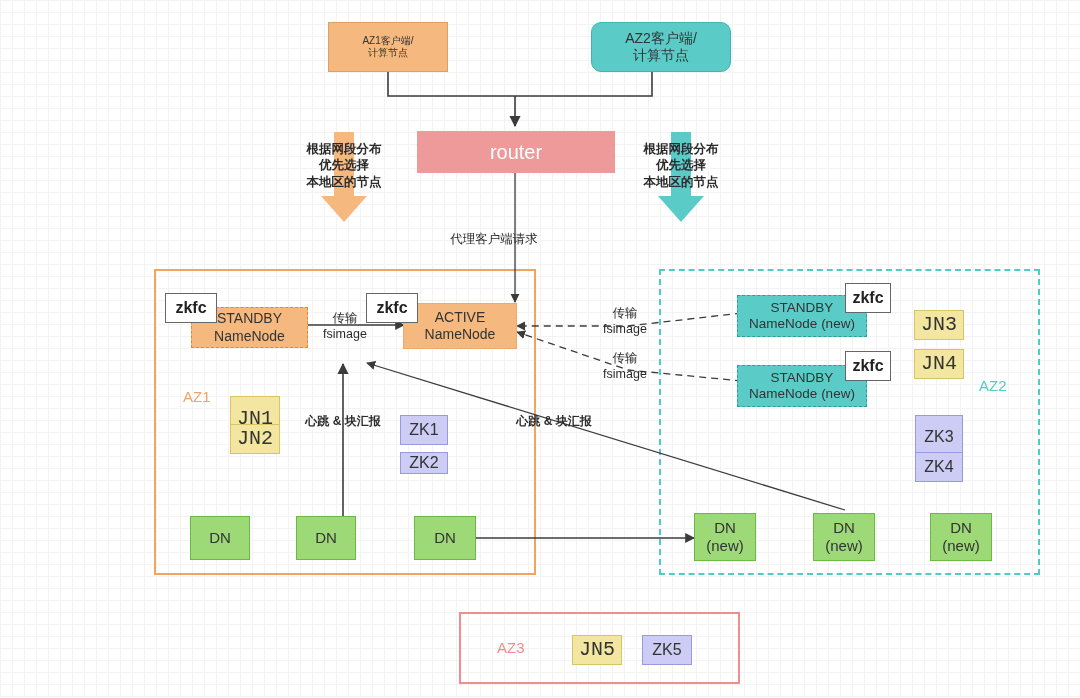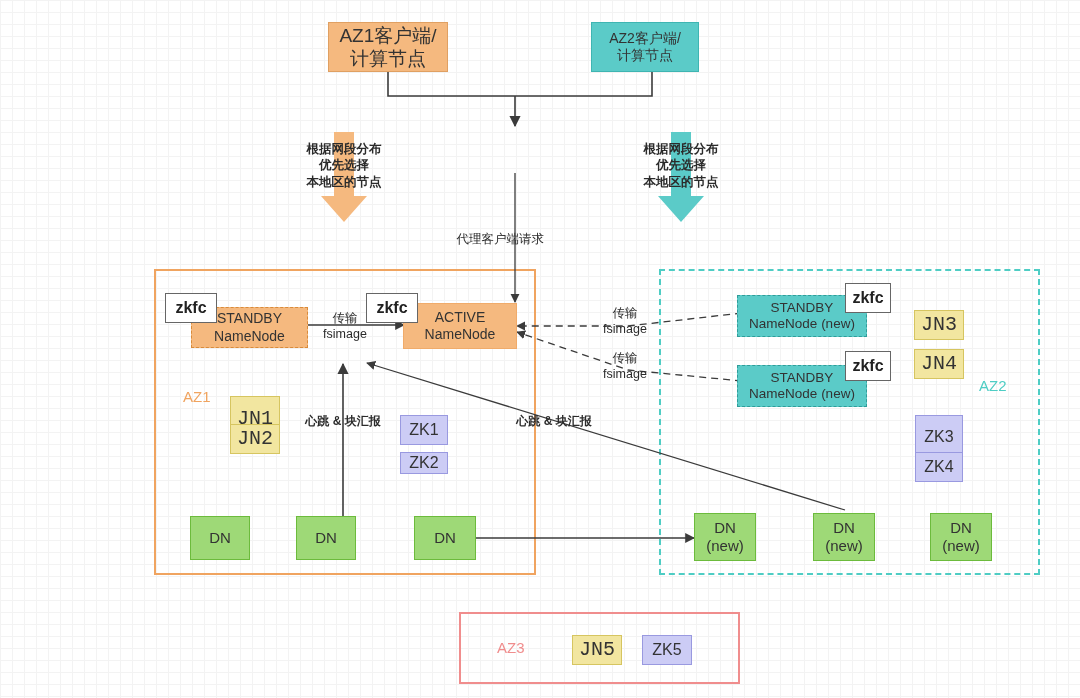--- a/index.html
+++ b/index.html
@@ -34,21 +34,21 @@
     justify-content: center;
     text-align: center;
     line-height: 1.22;
     white-space: pre-line;
     color: #333333;
   }
   
   .client-az1 {
     background: #f5b97f;
     border: 1.5px solid #e0a062;
-    font-size: 19px;
+    font-size: 10px;
   }
   .client-az2 {
     background: #5bcbc8;
     border: 1.5px solid #3fb5b2;
     font-size: 14px;
   }
   .router-box {
     background: #ef9a9a;
     border: 1.5px solid #ef9a9a;
     color: #ffffff;
@@ -176,24 +176,25 @@
 
     <path d="M 476 538 L 694 538" fill="none" stroke="#3b3b3b" stroke-width="1.4" marker-end="url(#arrow)"></path>
 
     <path d="M 334 132 L 354 132 L 354 196 L 367 196 L 344 222 L 321 196 L 334 196 Z" fill="#f5b97f" stroke="none"></path>
 
     <path d="M 671 132 L 691 132 L 691 196 L 704 196 L 681 222 L 658 196 L 671 196 Z" fill="#5bcbc8" stroke="none"></path>
   </svg>
 
   <div class="node client-az1" style="left:328px; top:22px; width:120px; height:50px;">AZ1客户端/
 计算节点</div>
-  <div class="node client-az2" style="left:591px; top:22px; width:108px; height:50px;">AZ2客户端/
+  <div class="node client-az2" style="left:591px; top:22px; width:140px; height:50px;border-radius:10px;">AZ2客户端/
 计算节点</div>
 
-  <div class="txt" style="left:444px; top:231px; width:100px; text-align:right;">代理客户端请求</div>
+  <div class="node router-box" style="left:417px; top:131px; width:198px; height:42px;">router</div>
+  <div class="txt" style="left:444px; top:231px; width:100px; text-align:center;">代理客户端请求</div>
 
   <div class="txt txt-bold" style="left:294px; top:141px; width:100px;">根据网段分布
 优先选择
 本地区的节点</div>
   <div class="txt txt-bold" style="left:631px; top:141px; width:100px;">根据网段分布
 优先选择
 本地区的节点</div>
 
   <div class="node nn-standby" style="left:191px; top:307px; width:117px; height:41px;">STANDBY
 NameNode</div>

